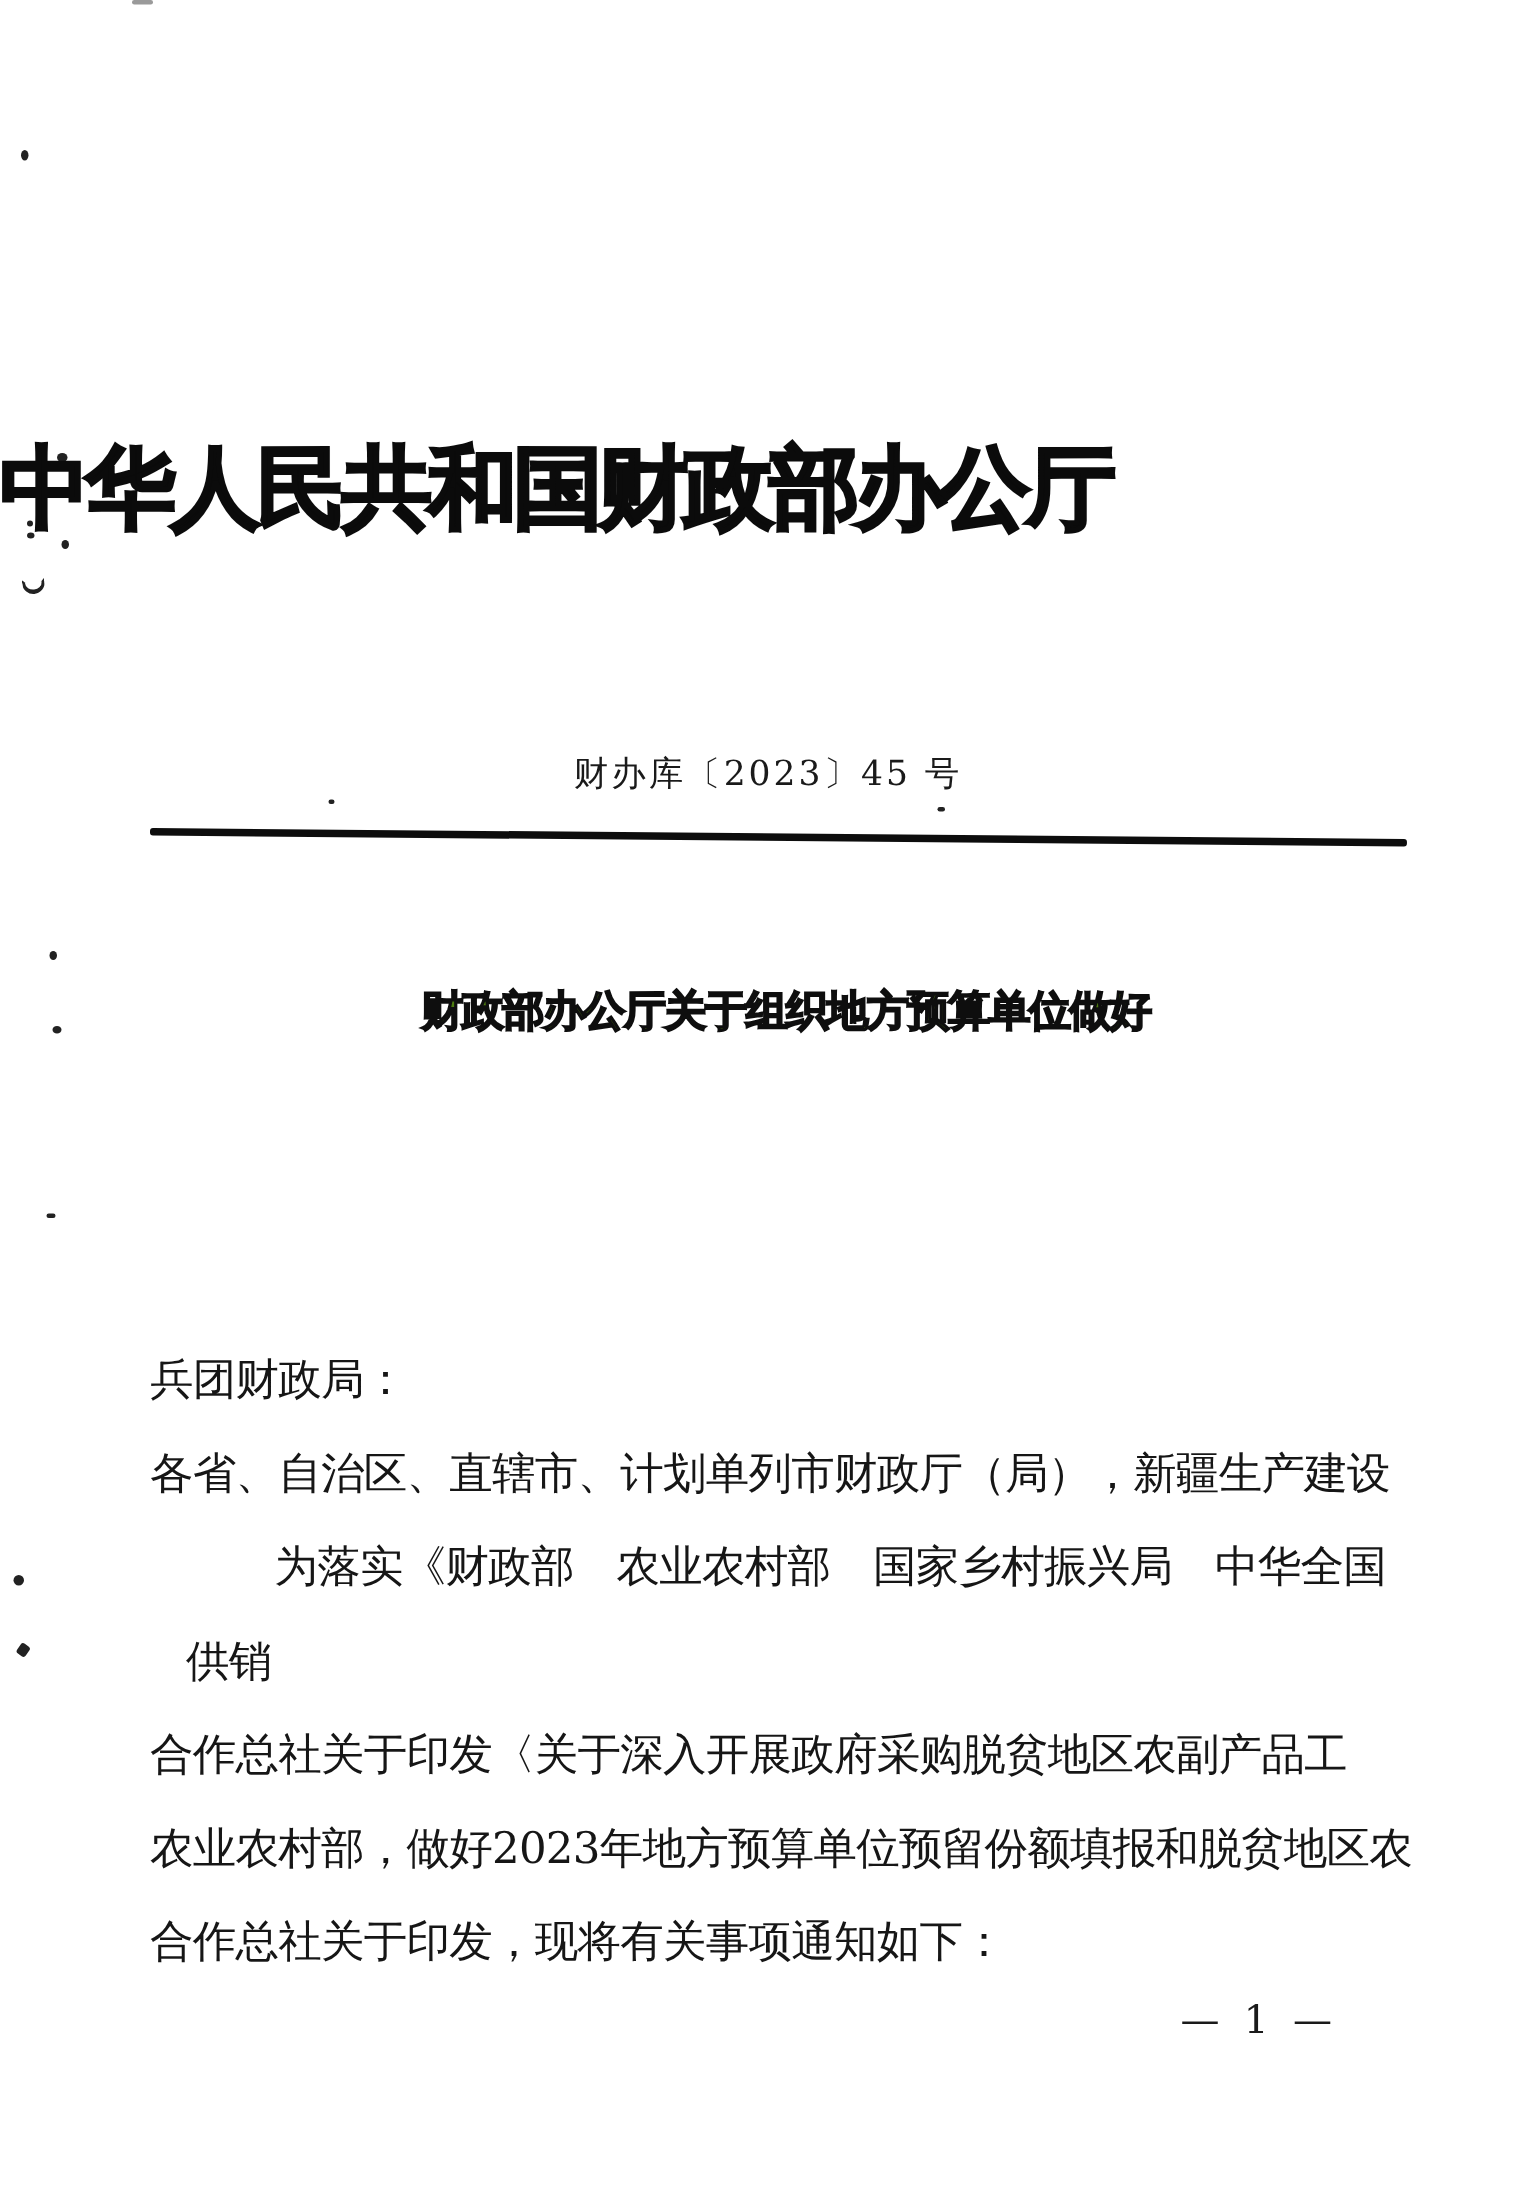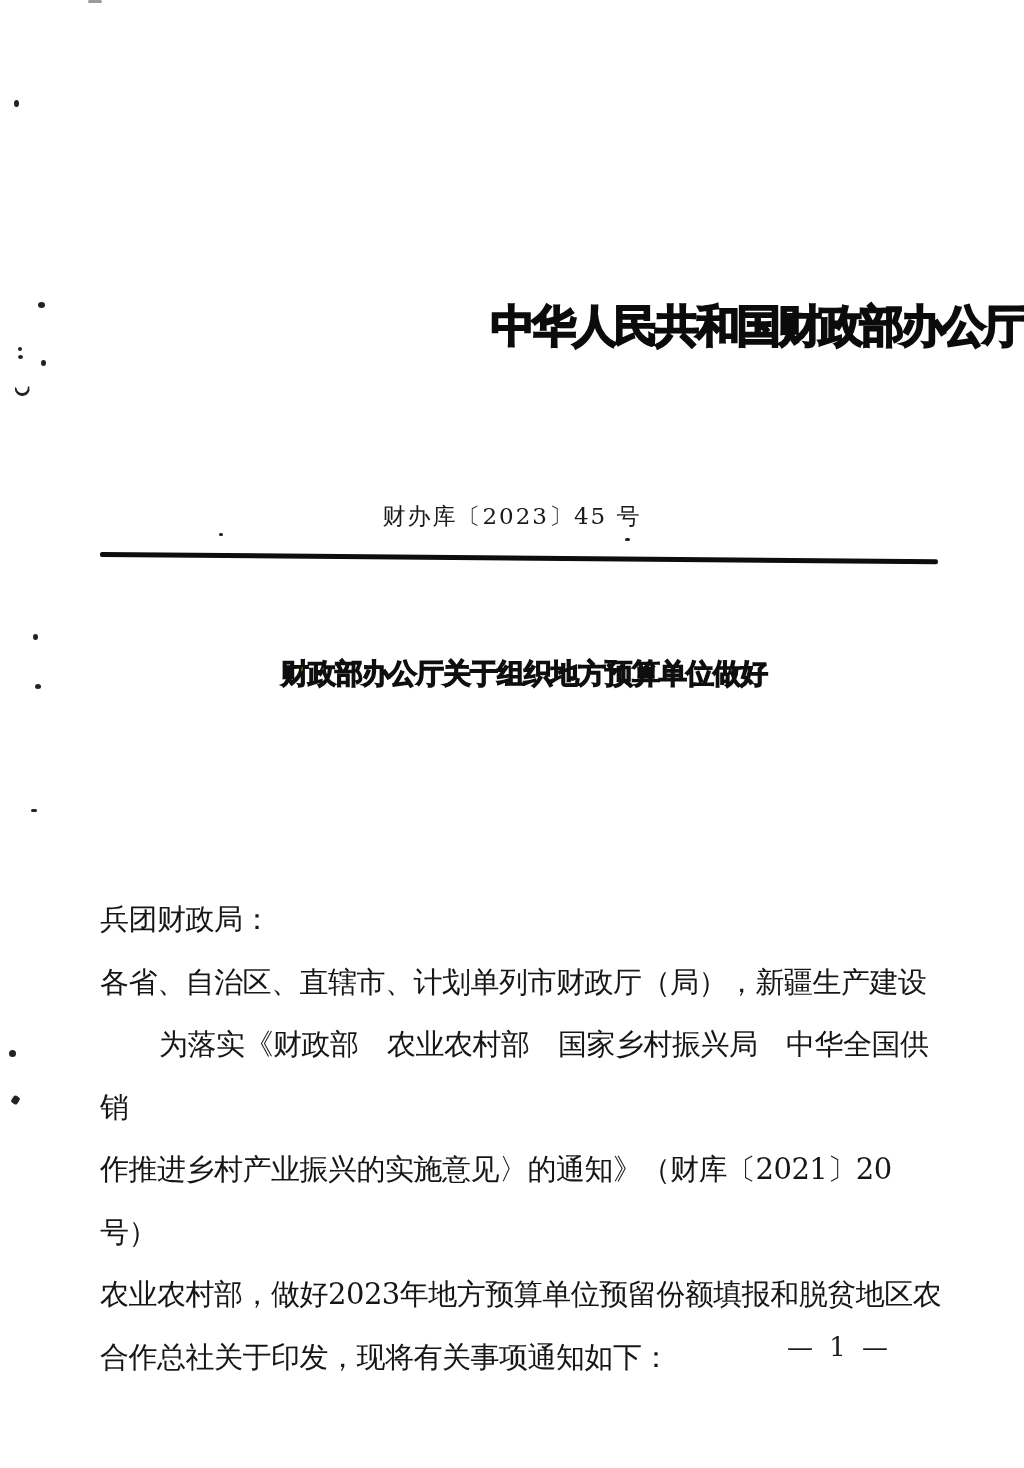--- a/index.html
+++ b/index.html
@@ -13,22 +13,22 @@
     font-family: "DejaVu Serif", "Liberation Serif", serif;
     color: #141414;
   }
   .letterhead {
     position: absolute;
     top: 285px;
     left: 0;
     width: 100%;
     height: 82px;
     line-height: 82px;
-    text-align: right;
-    font-size: 44px;
+    text-align: left;
+    font-size: 60px;
     font-weight: 900;
     letter-spacing: -3px;
     color: #0b0b0b;
     -webkit-text-stroke: 2px #0b0b0b;
     text-shadow: 0 0 1px #0b0b0b;
   }
   .doc-number {
     position: absolute;
     top: 492px;
     left: 0;
@@ -67,21 +67,21 @@
   .body-text {
     position: absolute;
     top: 888px;
     left: 100px;
     width: 846px;
     font-size: 29px;
     line-height: 62.5px;
     letter-spacing: -0.5px;
     color: #161616;
   }
-  .indent-line { text-indent: 59px; }
+  .indent-line { text-indent: 59px; margin-left: 24px; }
   .page-number {
     position: absolute;
     top: 1330px;
     right: 132px;
     height: 34px;
     line-height: 34px;
     font-size: 26px;
     letter-spacing: 4px;
     color: #1a1a1a;
   }
@@ -128,20 +128,20 @@
   <div class="divider"></div>
 
   <div class="doc-title">
     <div>财政部办公厅关于组织地方预算单位做好</div>
   </div>
 
   <div class="body-text">
     <div>兵团财政局：</div>
     <div>各省、自治区、直辖市、计划单列市财政厅（局），新疆生产建设</div>
     <div class="indent-line">为落实《财政部　农业农村部　国家乡村振兴局　中华全国供销</div>
-    <div>作推进乡村产业振兴的实施意见〉的通知》（财库〔2021〕20号）</div>
+    <div>合作总社关于印发〈关于深入开展政府采购脱贫地区农副产品工</div>
     <div>农业农村部，做好2023年地方预算单位预留份额填报和脱贫地区农</div>
     <div>合作总社关于印发，现将有关事项通知如下：</div>
   </div>
 
   <div class="page-number">— 1 —</div>
 
 </div>
 
 </body></html>

